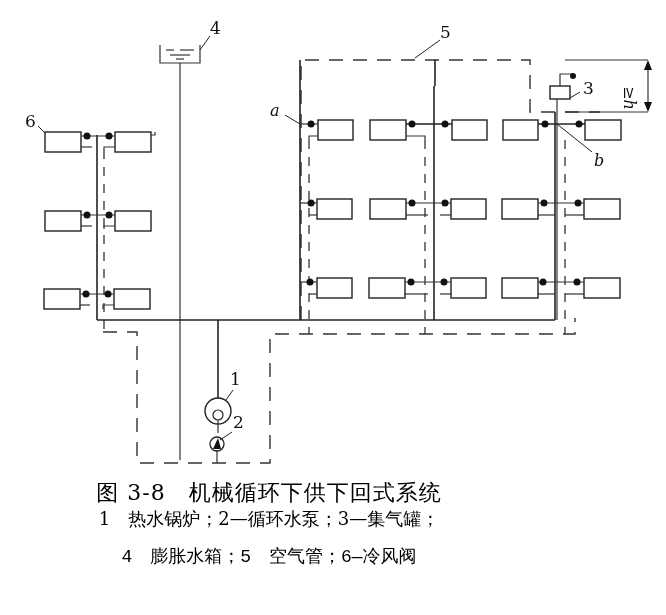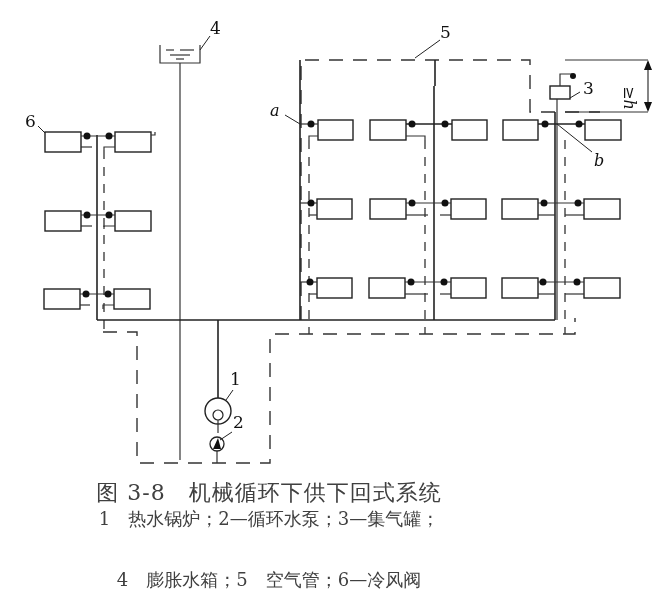--- a/index.html
+++ b/index.html
@@ -8,24 +8,24 @@
     .pipe { stroke: #222; stroke-width: 1.6; fill: none; }
     .pipe-thin { stroke: #333; stroke-width: 1.2; fill: none; }
     .dash { stroke: #333; stroke-width: 1.4; fill: none; stroke-dasharray: 14 10; }
     .dash-short { stroke: #333; stroke-width: 1.3; fill: none; stroke-dasharray: 9 8; }
     .rad { fill: #fff; stroke: #222; stroke-width: 1.4; }
     .valve { fill: #111; }
     .leader { stroke: #222; stroke-width: 1; fill: none; }
     .lbl { font-family: "DejaVu Serif", serif; font-size: 17px; fill: #111; }
     .lbl-it { font-family: "DejaVu Serif", serif; font-style: italic; font-size: 16px; fill: #111; }
     .caption { position: absolute; left: 0; width: 538px; text-align: center;
-               font-family: "DejaVu Serif", serif; color: #404040; }
+               font-family: "DejaVu Serif", serif; color: #000000; }
     #cap-title { top: 478px; font-size: 22px; letter-spacing: 1px; }
     #cap-line1 { top: 507px; font-size: 18px; }
-    #cap-line2 { top: 568px; font-size: 18px; }
+    #cap-line2 { top: 544px; font-size: 18px; font-family: Liberation Mono, monospace; }
   </style>
 </head>
 <body>
 
 <svg id="diagram" viewBox="0 0 666 470" xmlns="http://www.w3.org/2000/svg">
 
   <g>
     <path class="pipe-thin" d="M160 45 L160 63 L200 63 L200 45"></path>
     <line class="pipe-thin" x1="166" y1="50" x2="174" y2="50"></line>
     <line class="pipe-thin" x1="180" y1="50" x2="194" y2="50"></line>

